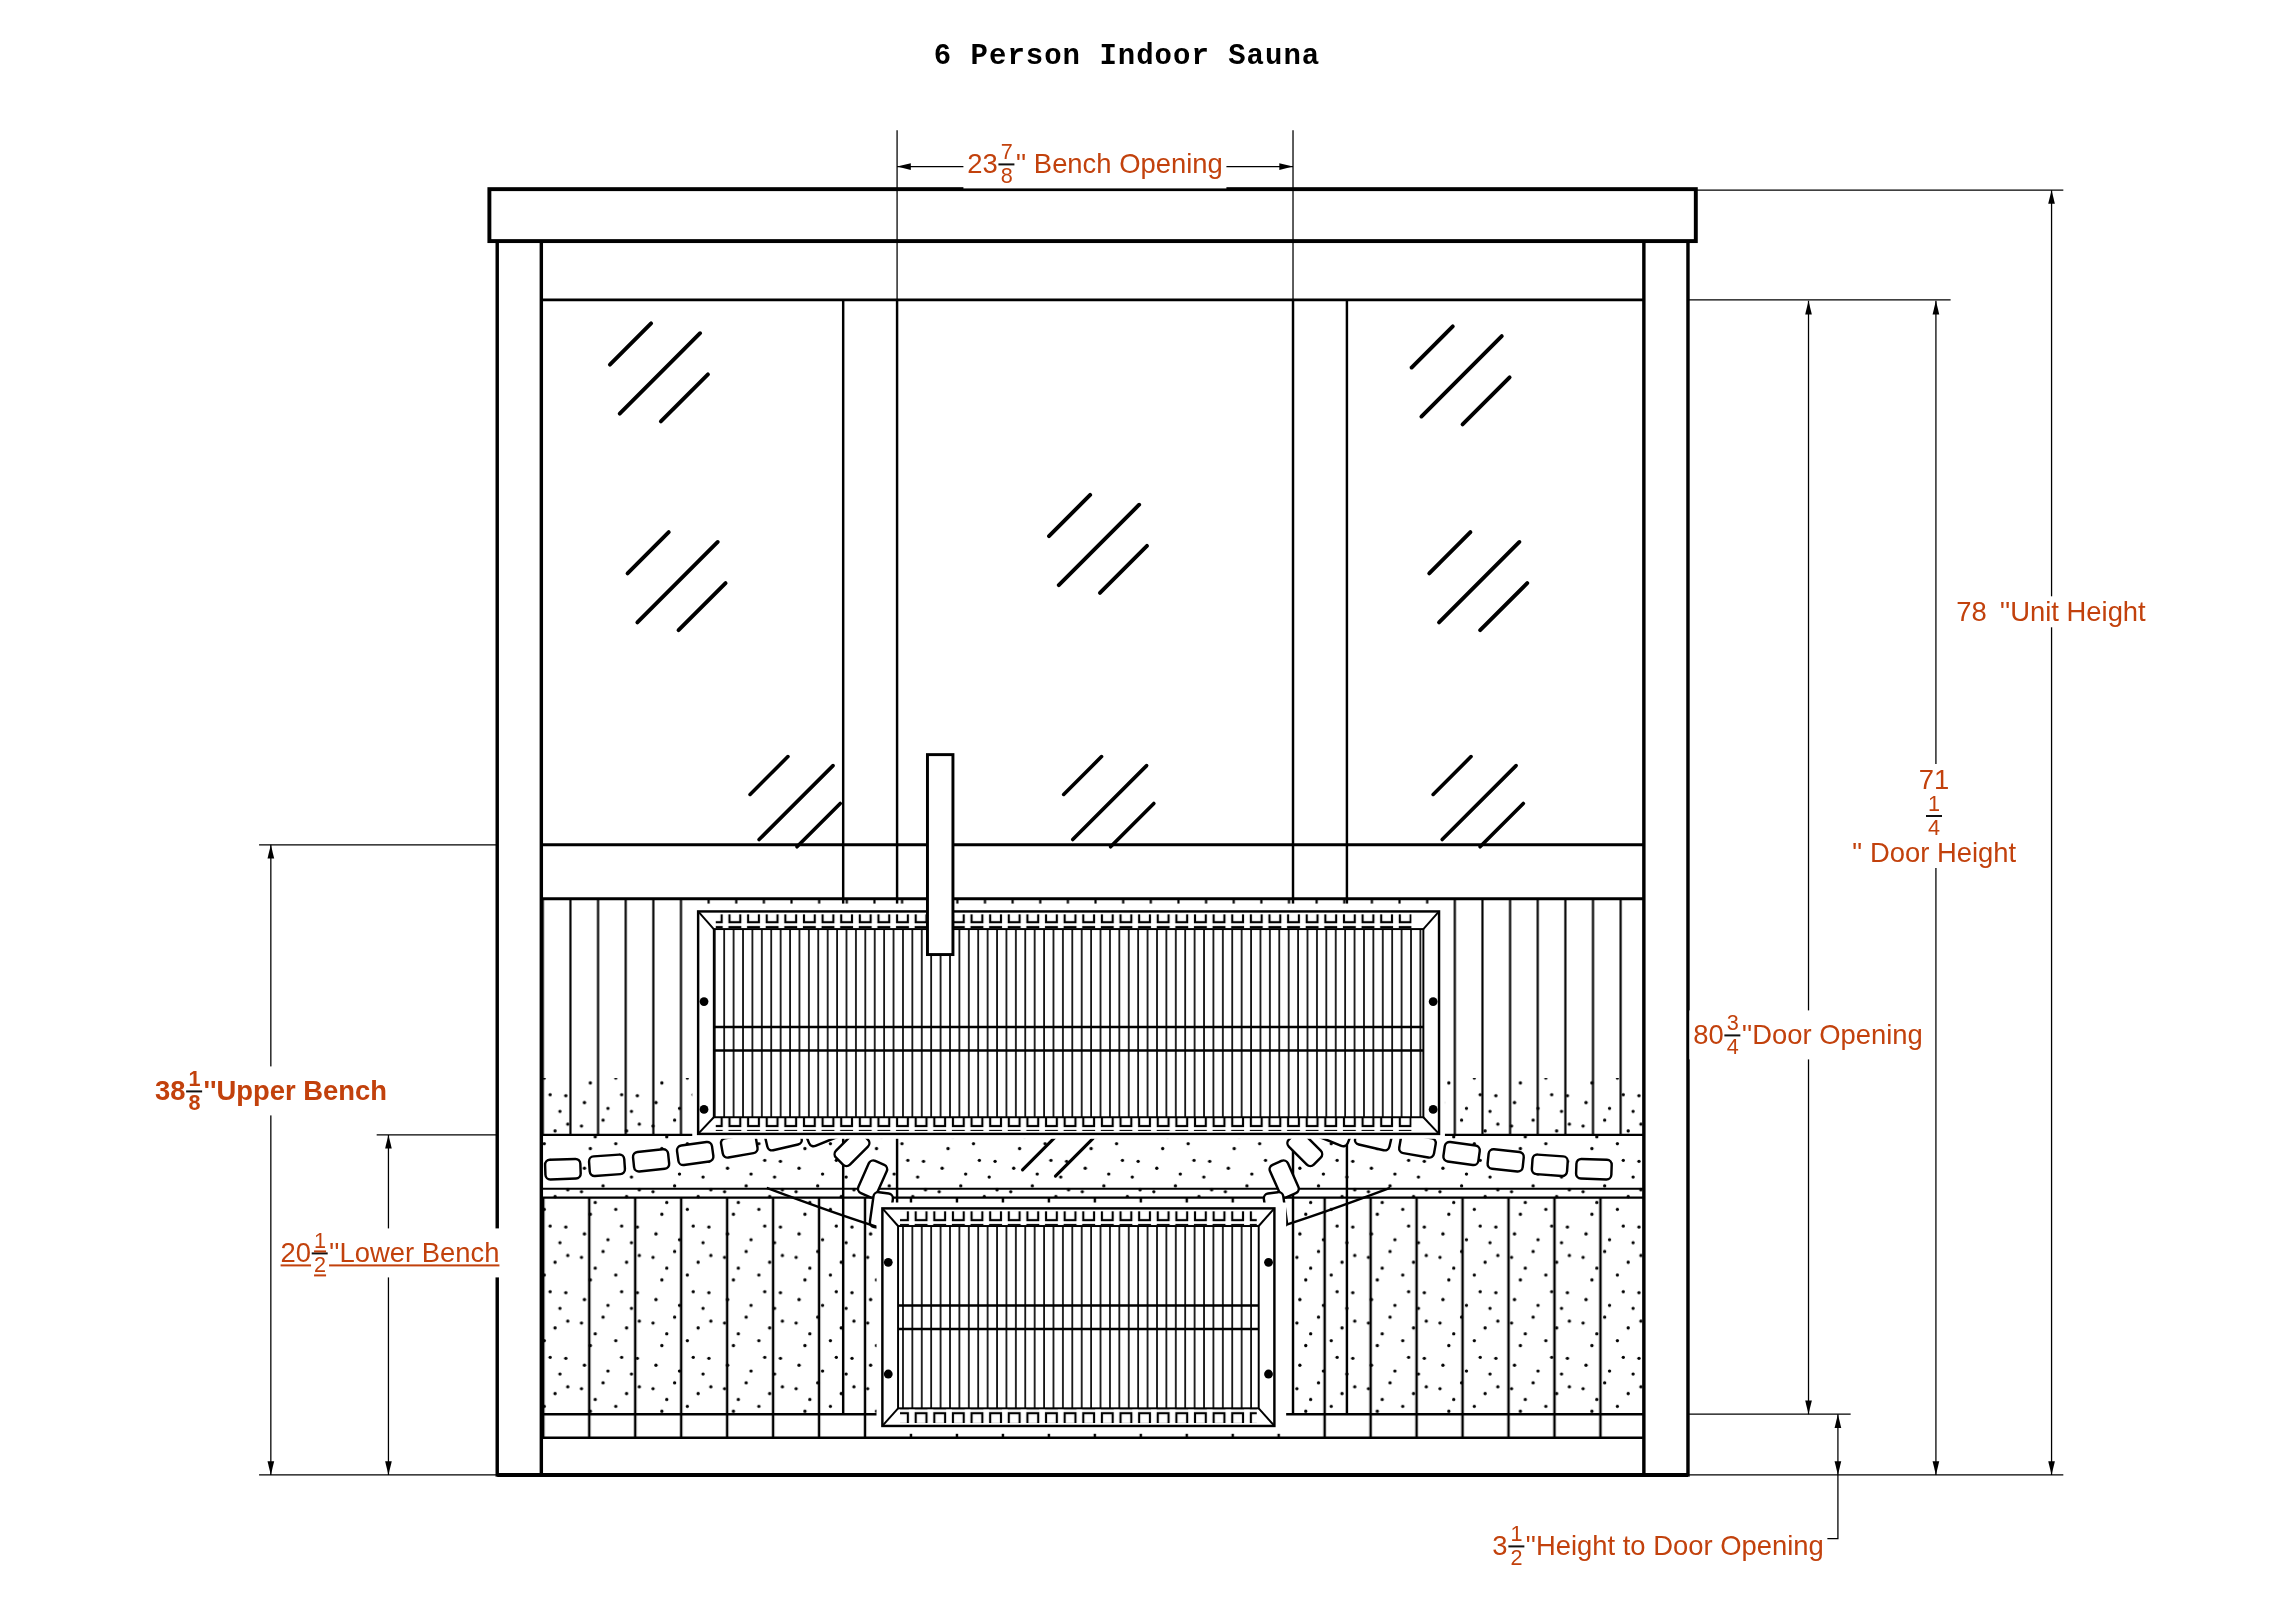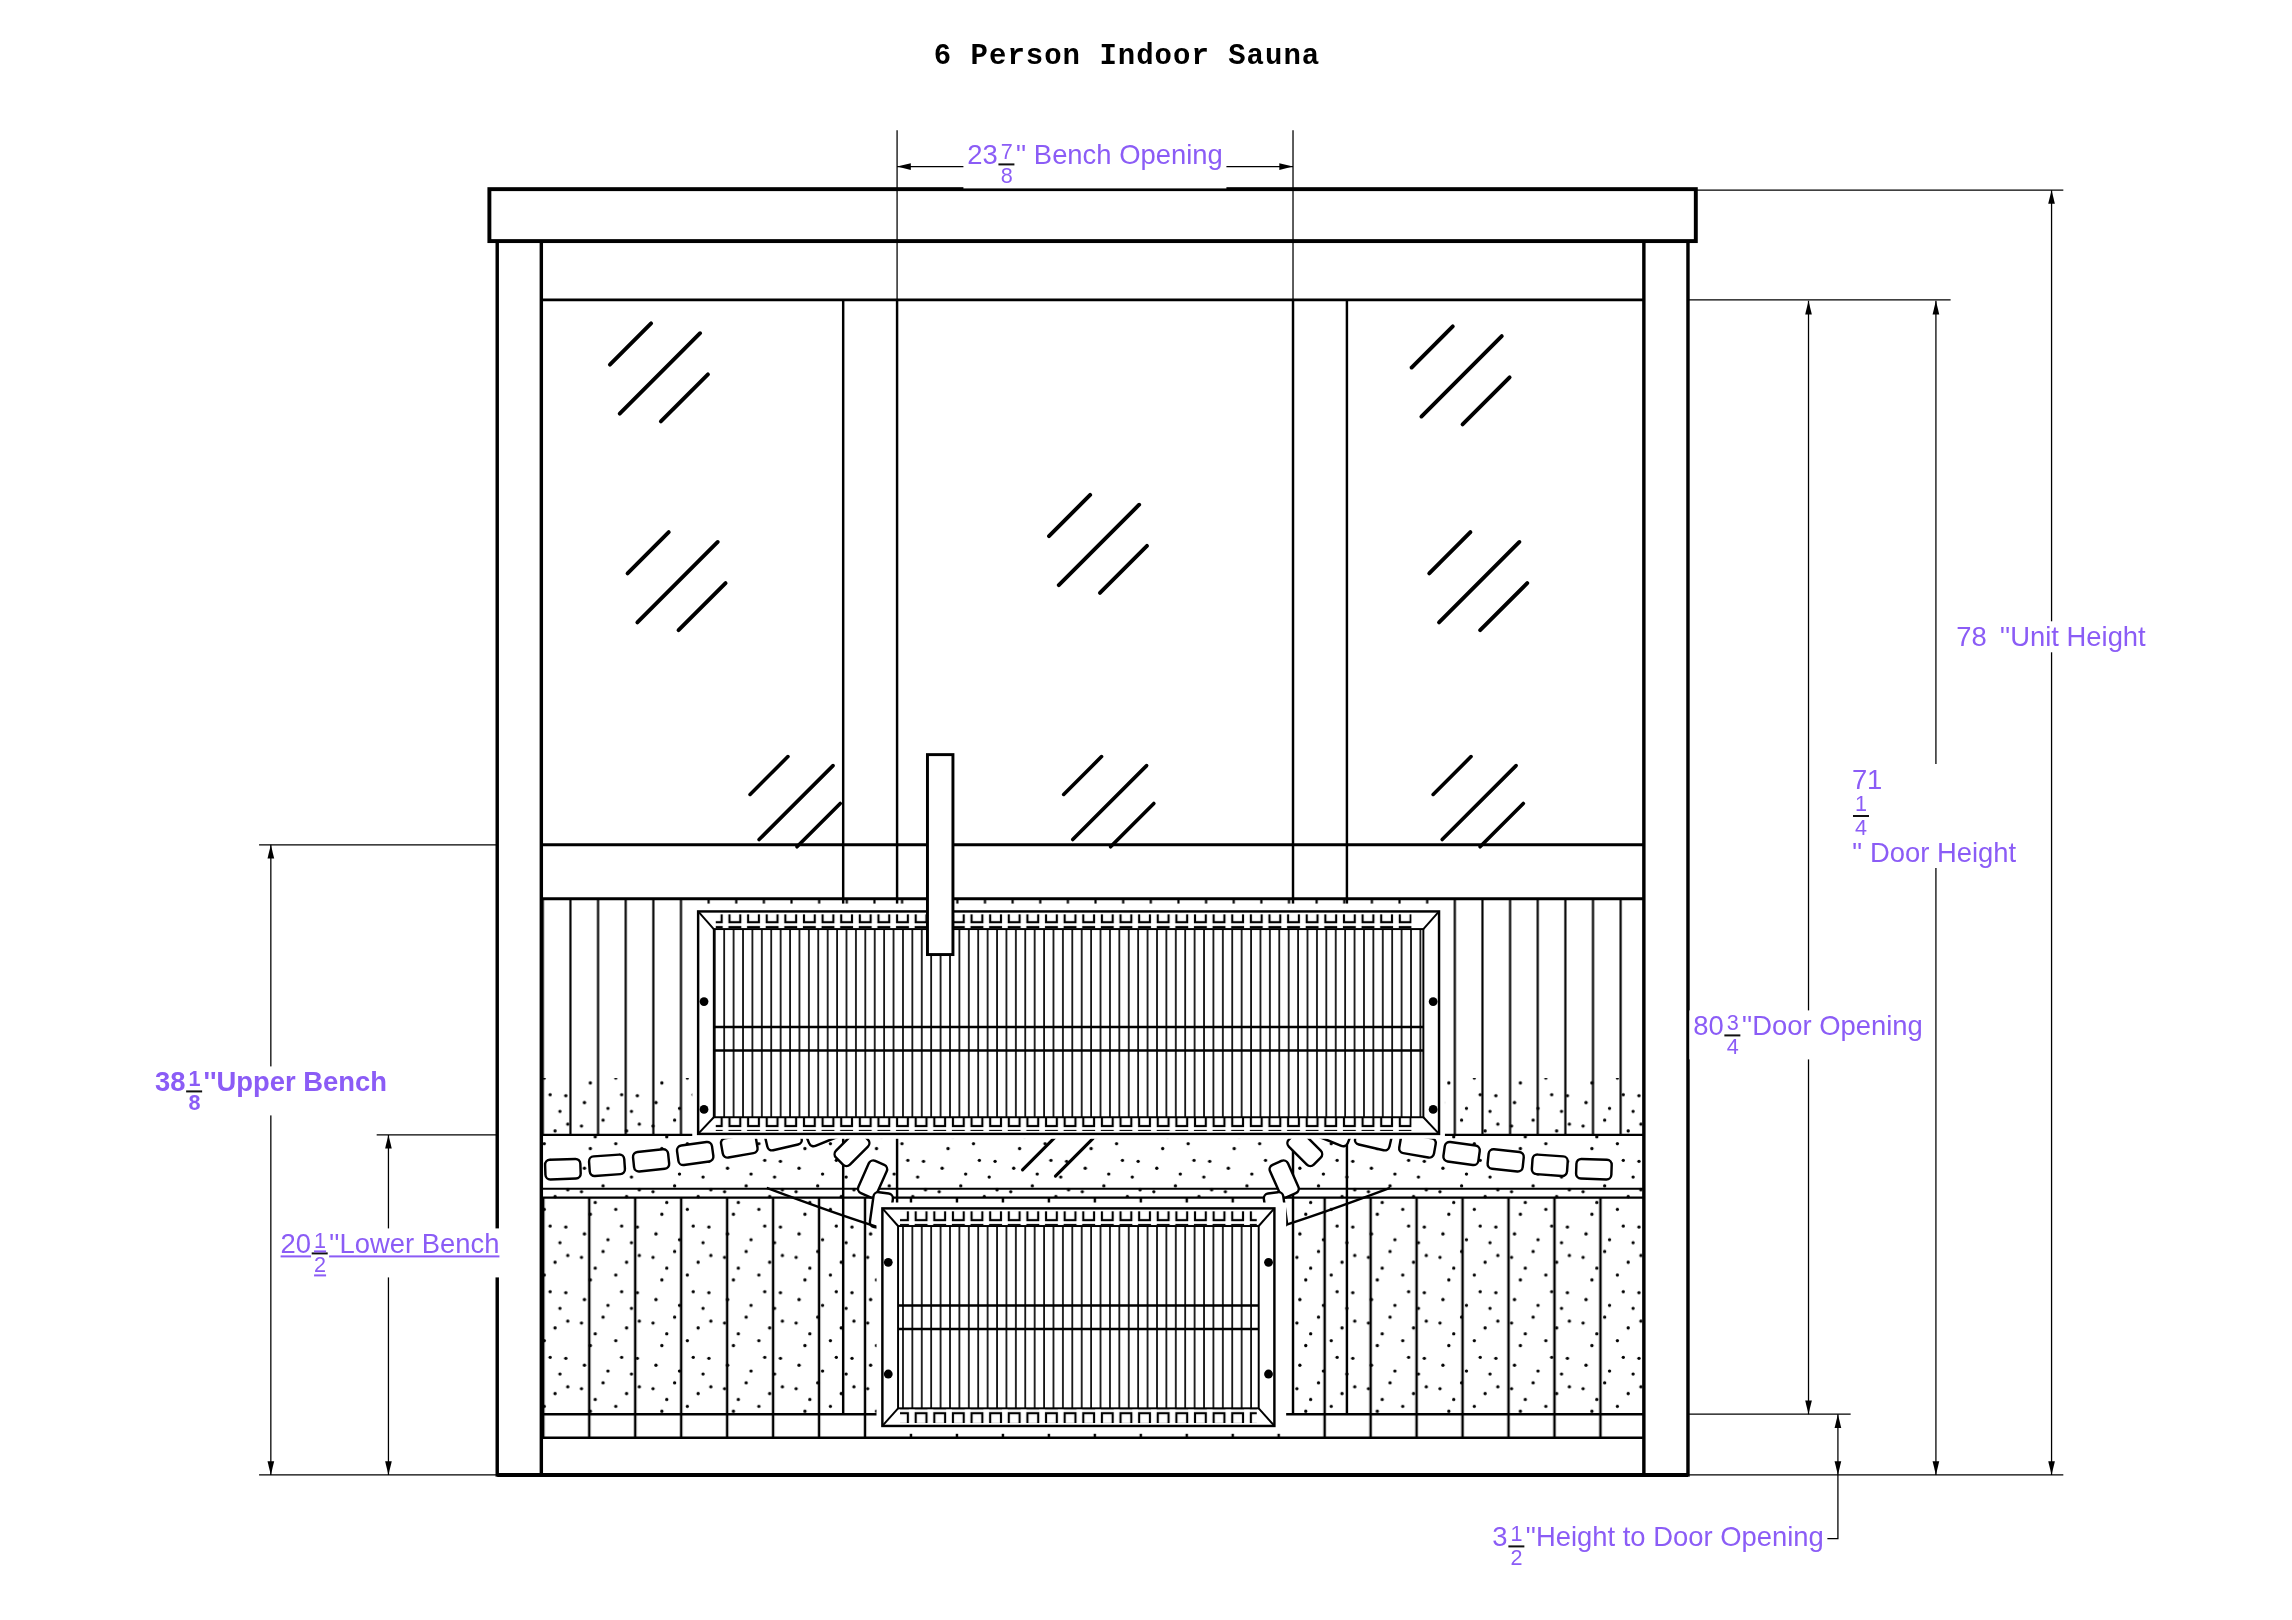--- a/index.html
+++ b/index.html
@@ -1,20 +1,20 @@
 <!DOCTYPE html>
 <html><head>
 <meta charset="utf-8">
 <style>
   html,body{margin:0;padding:0;background:#fff;}
   #stage{position:relative;width:2293px;height:1620px;background:#ffffff;overflow:hidden;
          font-family:"Liberation Sans",sans-serif;color:#000;}
   #drawing{position:absolute;left:0;top:0;}
   .lbl{position:absolute;transform:translate(-50%,-50%);background:#fff;white-space:nowrap;
-       display:flex;align-items:flex-start;font-size:27.4px;line-height:1;padding:2px 3.9px;color:#8b5cf6;}
+       display:flex;align-items:center;font-size:27.4px;line-height:1;padding:2px 3.9px;color:#c2410c;}
   .lbl .frac{display:inline-flex;flex-direction:column;align-items:center;font-size:21.6px;
        line-height:1.0;margin:0 1px;}
   .lbl .frac .num{border-bottom:2px solid #111;padding:0 2px;}
   .lbl .frac .den{padding:0 2px;}
   #title{position:absolute;left:1127px;top:56px;transform:translate(-50%,-50%);
        font-family:"Liberation Mono",monospace;font-size:29px;font-weight:600;
        letter-spacing:1px;white-space:nowrap;color:#000;}
 </style>
 </head>
 <body>
@@ -205,21 +205,21 @@
 
 <div class="lbl" style="left:1095px;top:164px;">
   <span>23</span>
       <span class="frac">
         <span class="num">7</span>
         <span class="den">8</span>
       </span>
       <span>'' Bench Opening</span>
 </div>
 
-<div class="lbl" style="left:2051px;top:637px;gap:13px;">
+<div class="lbl" style="left:2051px;top:612px;gap:13px;">
   <span>78</span>
       <span>''Unit Height</span>
 </div>
 
 <div class="lbl" style="left:1934px;top:816px;flex-direction:column;">
   <span>71</span>
       <span class="frac">
         <span class="num">1</span>
         <span class="den">4</span>
       </span>

